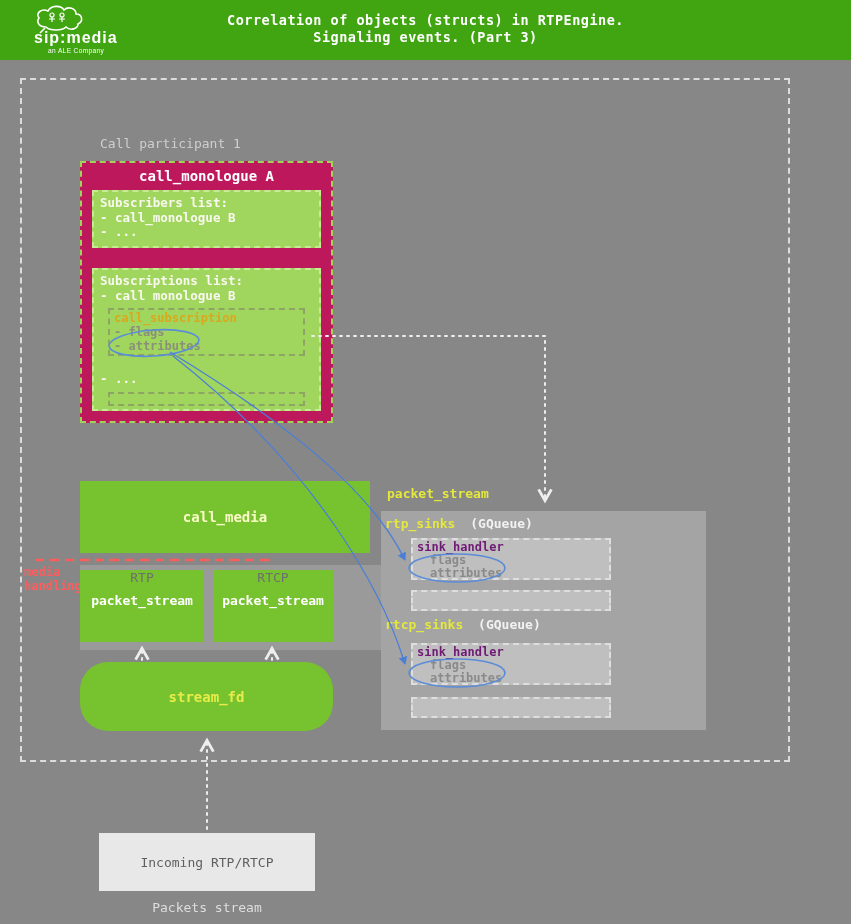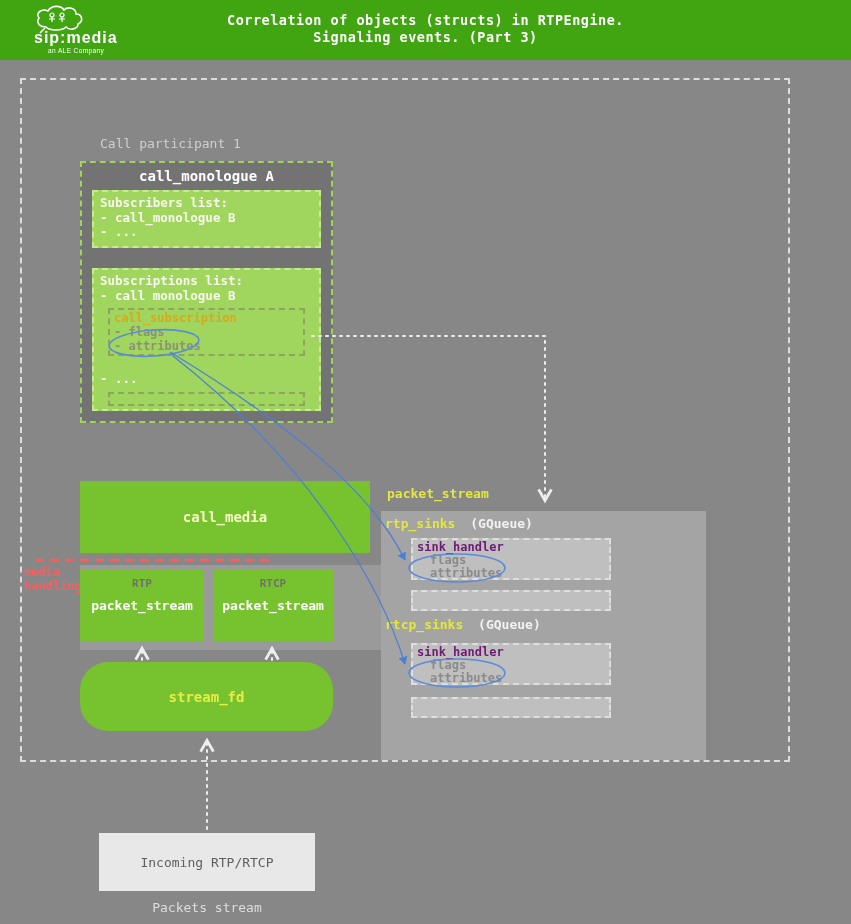--- a/index.html
+++ b/index.html
@@ -13,21 +13,21 @@
   #logo .brand { position:absolute; left:4px; top:24px; font-family:"Liberation Sans",sans-serif; font-weight:bold; font-size:16px; color:#ffffff; letter-spacing:1px; }
   #logo .brand-sub { position:absolute; left:18px; top:42px; font-family:"Liberation Sans",sans-serif; font-size:6.5px; color:#ffffff; letter-spacing:.4px; }
   #header .title { position:absolute; left:0; right:0; top:12px; text-align:center; color:#ffffff; font-weight:bold; font-size:13.5px; line-height:17px; letter-spacing:.5px; }
 
   
   #outer-frame { position:absolute; left:20px; top:78px; width:770px; height:684px; border:2px dashed #dcdcdc; }
 
   #participant-label { position:absolute; left:100px; top:136px; color:#cfcfcf; font-size:13px; }
 
   
-  #monologue { position:absolute; left:80px; top:161px; width:253px; height:262px; background:#737373; border:2px dashed #9ed457; }
+  #monologue { position:absolute; left:80px; top:161px; width:253px; height:262px; background:#be185d; border:2px dashed #9ed457; }
   #monologue .box-title { text-align:center; margin-top:5px; color:#ffffff; font-weight:bold; font-size:14px; }
   .subbox { position:absolute; background:#a1d65e; border:2px dashed #c8e995; color:#f8f8ee; font-weight:bold; font-size:12.5px; line-height:14.5px; padding:4px 6px; }
   #subscribers { left:10px; top:27px; width:229px; height:58px; }
   #subscriptions { left:10px; top:105px; width:229px; height:143px; }
   .inner-dashed { position:absolute; border:2px dashed #8da464; }
   #call-subscription { left:14px; top:38px; width:197px; height:48px; padding:1px 4px; }
   #call-subscription .cs-title { color:#d9a81c; font-weight:bold; font-size:12px; line-height:14px; }
   #call-subscription .cs-line { color:#8b9179; font-weight:bold; font-size:12px; line-height:14px; }
   #subscriptions .more { position:absolute; left:6px; top:102px; }
   #subscription-empty { left:14px; top:122px; width:197px; height:14px; }
@@ -36,29 +36,29 @@
   #call-media { position:absolute; left:80px; top:481px; width:290px; height:72px; background:#77c32f; display:flex; align-items:center; justify-content:center; color:#fbfbc8; font-weight:bold; font-size:14px; }
 
   
   #media-handling { position:absolute; left:24px; top:565px; color:#ff5d5d; font-weight:bold; font-size:12px; line-height:14px; }
 
   
   #strip { position:absolute; left:80px; top:565px; width:350px; height:85px; background:#9a9a9a; }
   .ps-box { position:absolute; top:570px; height:72px; background:#77c32f; text-align:center; }
   #rtp-box { left:80px; width:124px; }
   #rtcp-box { left:213px; width:120px; }
-  .ps-box .tag { margin-top:7px; color:#6f6f6f; font-weight:bold; font-size:11px; }
+  .ps-box .tag { color:#6f6f6f; font-weight:normal; font-size:13px; }
   .ps-box .ps-title { margin-top:8px; color:#ffffff; font-weight:bold; font-size:13px; }
 
   
   #stream-fd { position:absolute; left:80px; top:662px; width:253px; height:69px; background:#77c32f; display:flex; align-items:center; justify-content:center; color:#e9ec48; font-weight:bold; font-size:14px;border-radius:28px; }
 
   
   #ps-group-label { position:absolute; left:387px; top:486px; color:#e4e83c; font-weight:bold; font-size:13px; }
-  #ps-group { position:absolute; left:381px; top:511px; width:325px; height:249px; background:#a4a4a4; }
+  #ps-group { position:absolute; left:381px; top:511px; width:325px; height:219px; background:#a4a4a4; }
   .sinks-line { position:absolute; left:4px; font-weight:bold; font-size:13px; }
   .sinks-line .sink-name { color:#e4e83c; }
   .sinks-line .gqueue { color:#f2f2f2; margin-left:7px; }
   #rtp-sinks-line { top:5px; }
   #rtcp-sinks-line { top:106px; }
   .sink-box { position:absolute; left:30px; width:200px; height:42px; background:#bfbfbf; border:2px dashed #dedede; padding:1px 0 0 4px; }
   #sink-box-1 { top:27px; }
   #sink-box-2 { top:132px; }
   .sink-box .sh-title { color:#701a75; font-weight:bold; font-size:12px; line-height:13px; }
   .sink-box .sh-line { color:#8a8a8a; font-weight:bold; font-size:12px; line-height:13px; padding-left:13px; }

